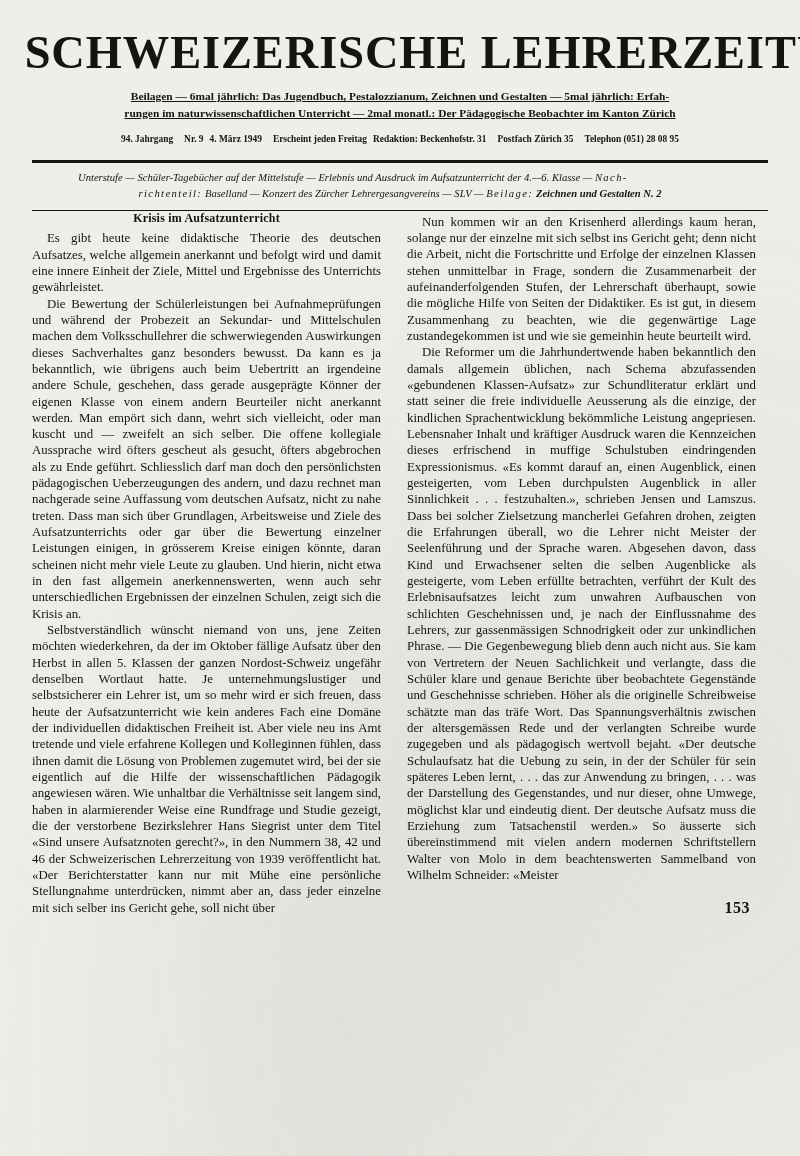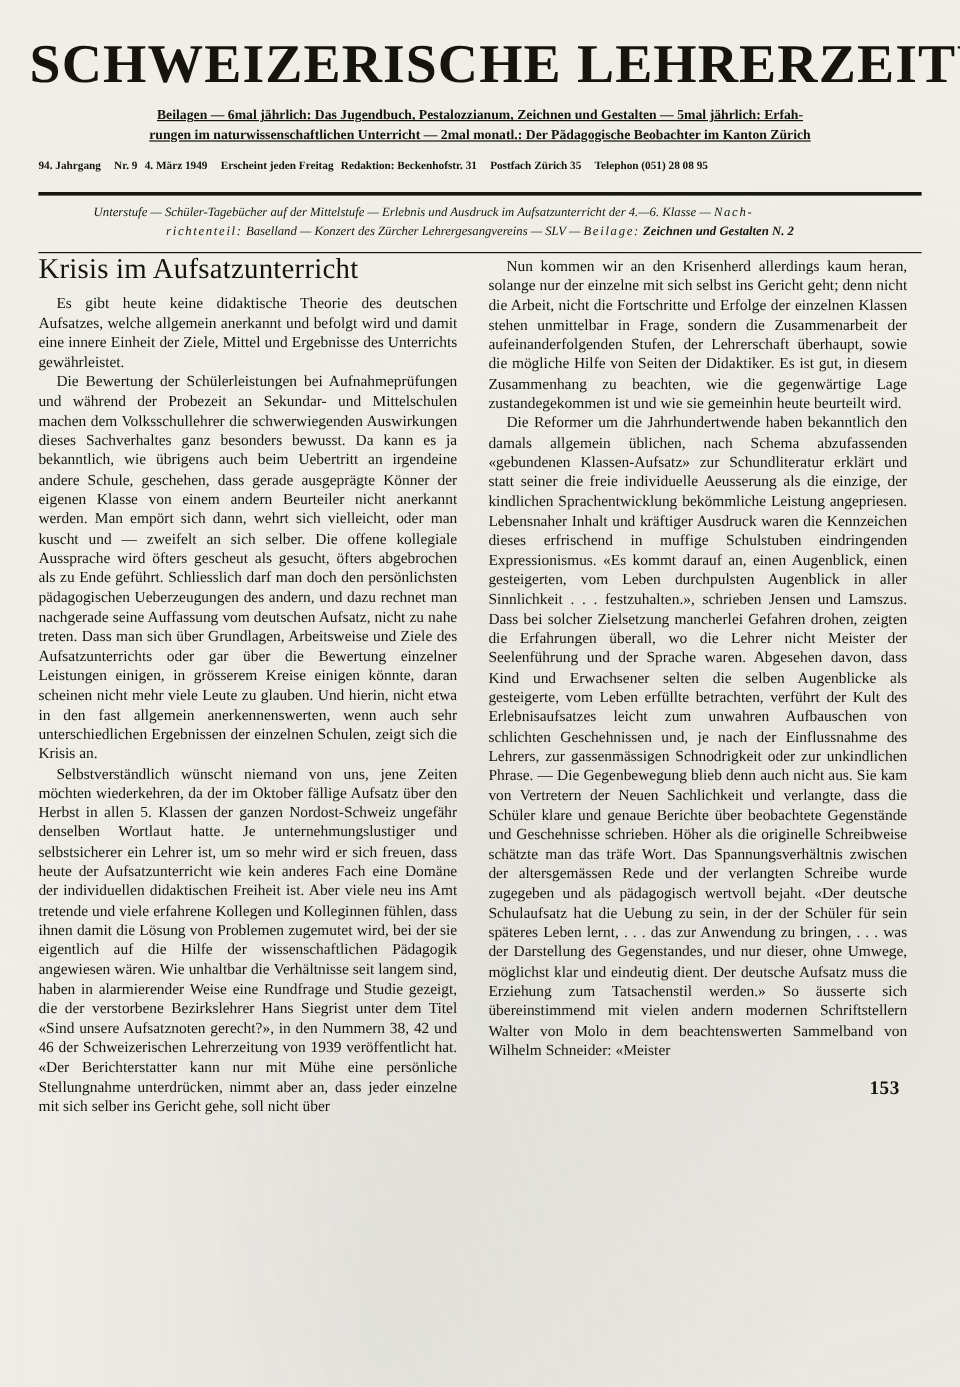--- a/index.html
+++ b/index.html
@@ -54,21 +54,21 @@
     margin-top: 12px;
     text-align: center;
     font-size: 11.4px;
     font-weight: bold;
     line-height: 1.42;
     letter-spacing: 0.02px;
   }
   .masthead-sub div { white-space: nowrap; text-decoration: underline; }
   .masthead-info {
     margin-top: 11px;
-    text-align: left;
+    text-align: center;
     font-size: 9.4px;
     font-weight: bold;
     line-height: 1.62;
   }
   .masthead-info div { white-space: nowrap; }
   .masthead-info .gap { display: inline-block; width: 11px; }
   .masthead-info .gap-sm { display: inline-block; width: 6px; }
 
   .rule-thick {
     border: 0;
@@ -115,25 +115,26 @@
   .columns {
     display: flex;
     gap: 26px;
     align-items: flex-start;
   }
   .col {
     width: 349px;
     flex: 0 0 349px;
   }
   .article-title {
-    font-size: 24px;
-    font-weight: normal;
+    font-size: 12px;
+    font-weight: bold;
     margin: 0 0 5px 0;
     line-height: 1.2;
     letter-spacing: 0.2px;
+    text-align: center;
   }
   .col p {
     margin: 0;
     font-size: 12.85px;
     line-height: 1.272;
     text-align: justify;
     text-indent: 15px;
     hyphens: none;
     word-spacing: 0.1px;
   }

